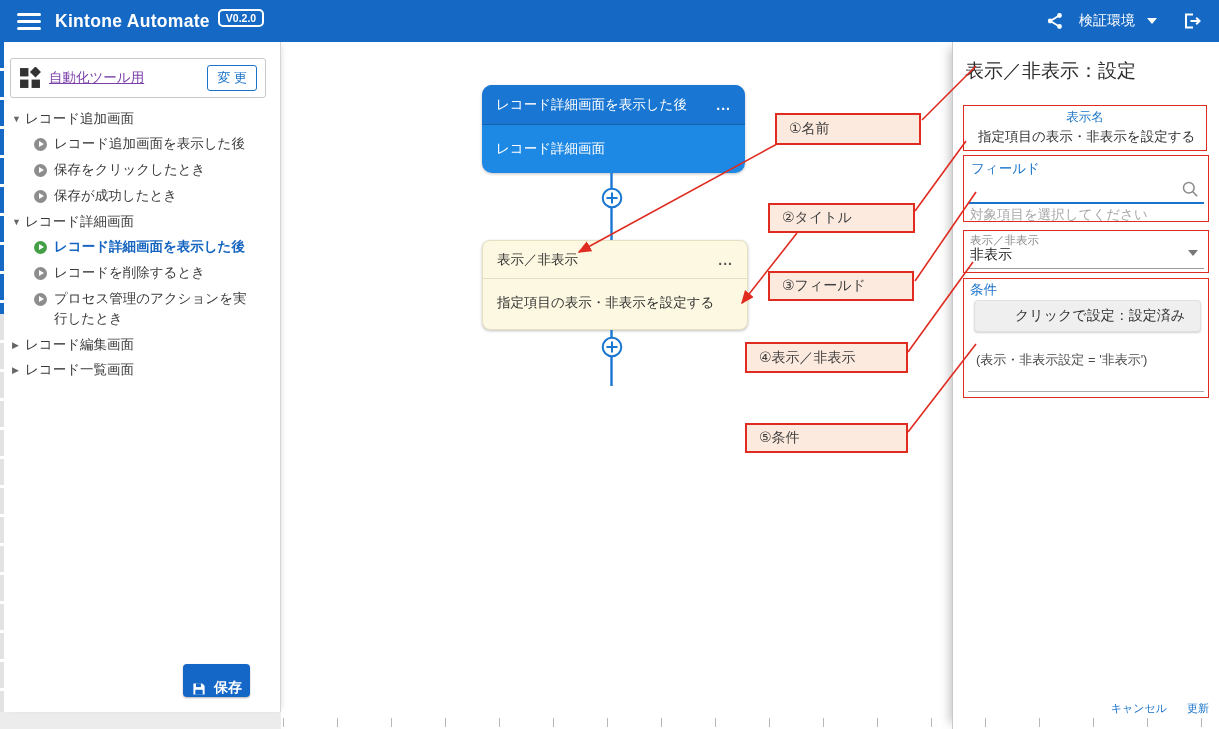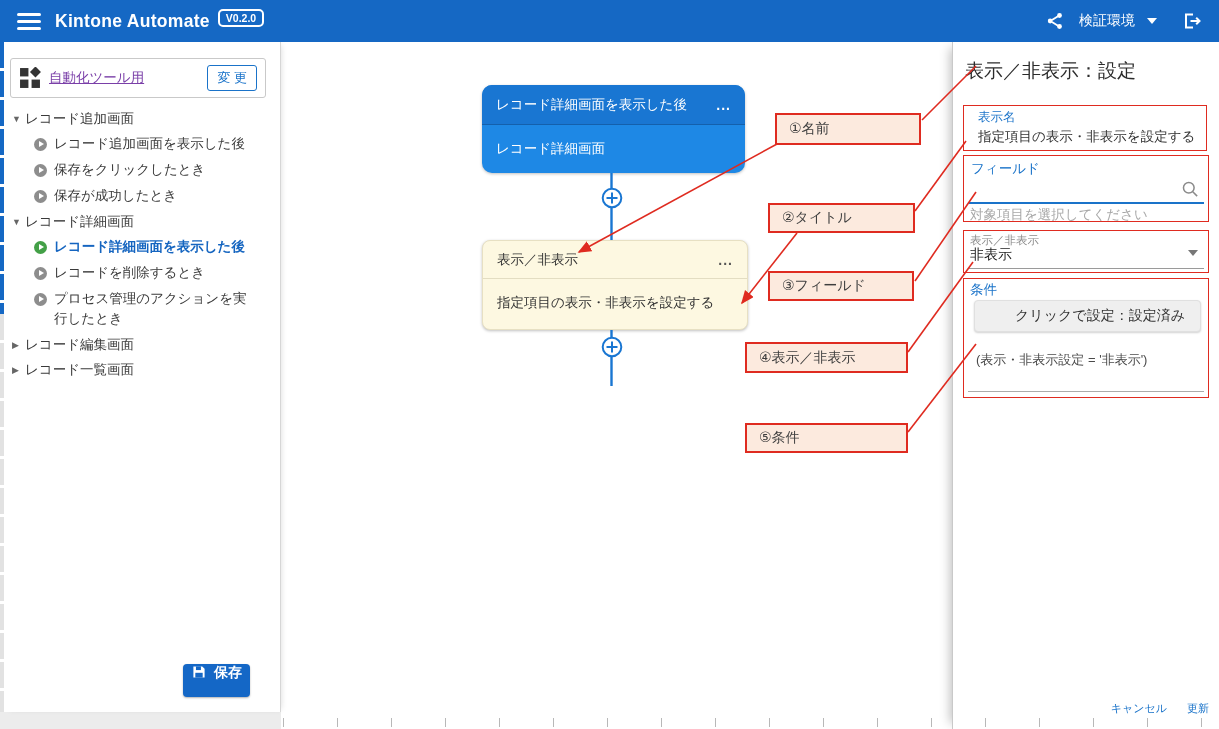--- a/index.html
+++ b/index.html
@@ -46,21 +46,21 @@
              border-left:5px solid #fff; border-top:3px solid transparent; border-bottom:3px solid transparent; }
   .t-item.active { color:#1565c0; font-weight:bold; }
   .t-item.active .play-ic { background:#43a047; }
   .side-footer { position:absolute; left:0; bottom:2px; width:100%; height:46px; }
   .deploy-btn { position:absolute; left:14px; top:0; width:112px; height:33px; border:none; border-radius:4px;
                 background:linear-gradient(#33b39a,#1f9680); color:#fff; font-size:14px; font-weight:bold;
                 display:flex; align-items:center; justify-content:center; gap:8px; cursor:pointer;
                 box-shadow:0 1px 2px rgba(0,0,0,.3); font-family:inherit; }
   .save-btn { position:absolute; left:179px; top:0; width:67px; height:33px; border:none; border-radius:4px;
               background:#1467c6; color:#fff; font-size:14px; font-weight:bold;
-              display:flex; align-items:flex-start; justify-content:center; gap:7px; cursor:pointer;
+              display:flex; align-items:flex-end; justify-content:center; gap:7px; cursor:pointer;
               box-shadow:0 1px 2px rgba(0,0,0,.3); font-family:inherit; }
   .corner-gray { position:absolute; left:0; top:712px; width:281px; height:17px; background:#ececec; z-index:2; }
 
   
   .node { position:absolute; border-radius:10px; z-index:2; box-shadow:0 1px 3px rgba(0,0,0,.25); }
   .node1 { left:482px; top:85px; width:263px; height:88px; background:#1e88e5; color:#fff; }
   .node1 .n-head { height:40px; border-bottom:1px solid rgba(0,0,0,.18); background:#1976d2;
                    border-radius:10px 10px 0 0; }
   .node2 { left:482px; top:240px; width:266px; height:90px; background:#fdf8e1;
            border:1px solid #e7e0c3; color:#333; border-radius:8px; }
@@ -77,21 +77,21 @@
          display:flex; align-items:center; padding-left:12px; font-size:14px; color:#3e3e3e; }
 
   
   .overlay { position:absolute; left:0; top:0; width:1219px; height:729px; z-index:5; pointer-events:none; }
 
   
   .panel { position:absolute; left:952px; top:42px; width:267px; height:687px; background:#fff;
            border-left:1px solid #c9c9c9; box-shadow:-8px 0 10px -6px rgba(0,0,0,.25); z-index:1; }
   .p-title { margin:16px 0 0 12px; font-size:19px; color:#2b2b2b; }
   .rbox { position:absolute; border:1.5px solid #df2b20; }
-  .rbox1 { left:10px; top:63px; width:244px; height:46px; padding:3px 14px; }
+  .rbox1 { left:10px; top:63px; width:244px; height:46px; padding:3px 14px;text-align:center; }
   .blue-lbl { color:#1a73c9; font-size:12.5px; }
   .rbox1 .val { font-size:13.5px; color:#333; margin-top:2px; white-space:nowrap; }
   .rbox2 { left:10px; top:113px; width:246px; height:67px; }
   .rbox2 .blue-lbl { position:absolute; left:7px; top:4px; font-size:13.5px; }
   .rbox2 .u-line { position:absolute; left:5px; right:4px; top:46px; height:2px; background:#1a73c9; }
   .rbox2 .ph { position:absolute; left:6px; top:50px; font-size:13.5px; color:#a8a8a8; }
   .rbox2 .s-ic { position:absolute; right:8px; top:24px; }
   .rbox3 { left:10px; top:188px; width:246px; height:43px; }
   .rbox3 .g-lbl { position:absolute; left:6px; top:2px; font-size:11.5px; color:#8a8a8a; }
   .rbox3 .val { position:absolute; left:6px; top:15px; font-size:14px; color:#222; }

